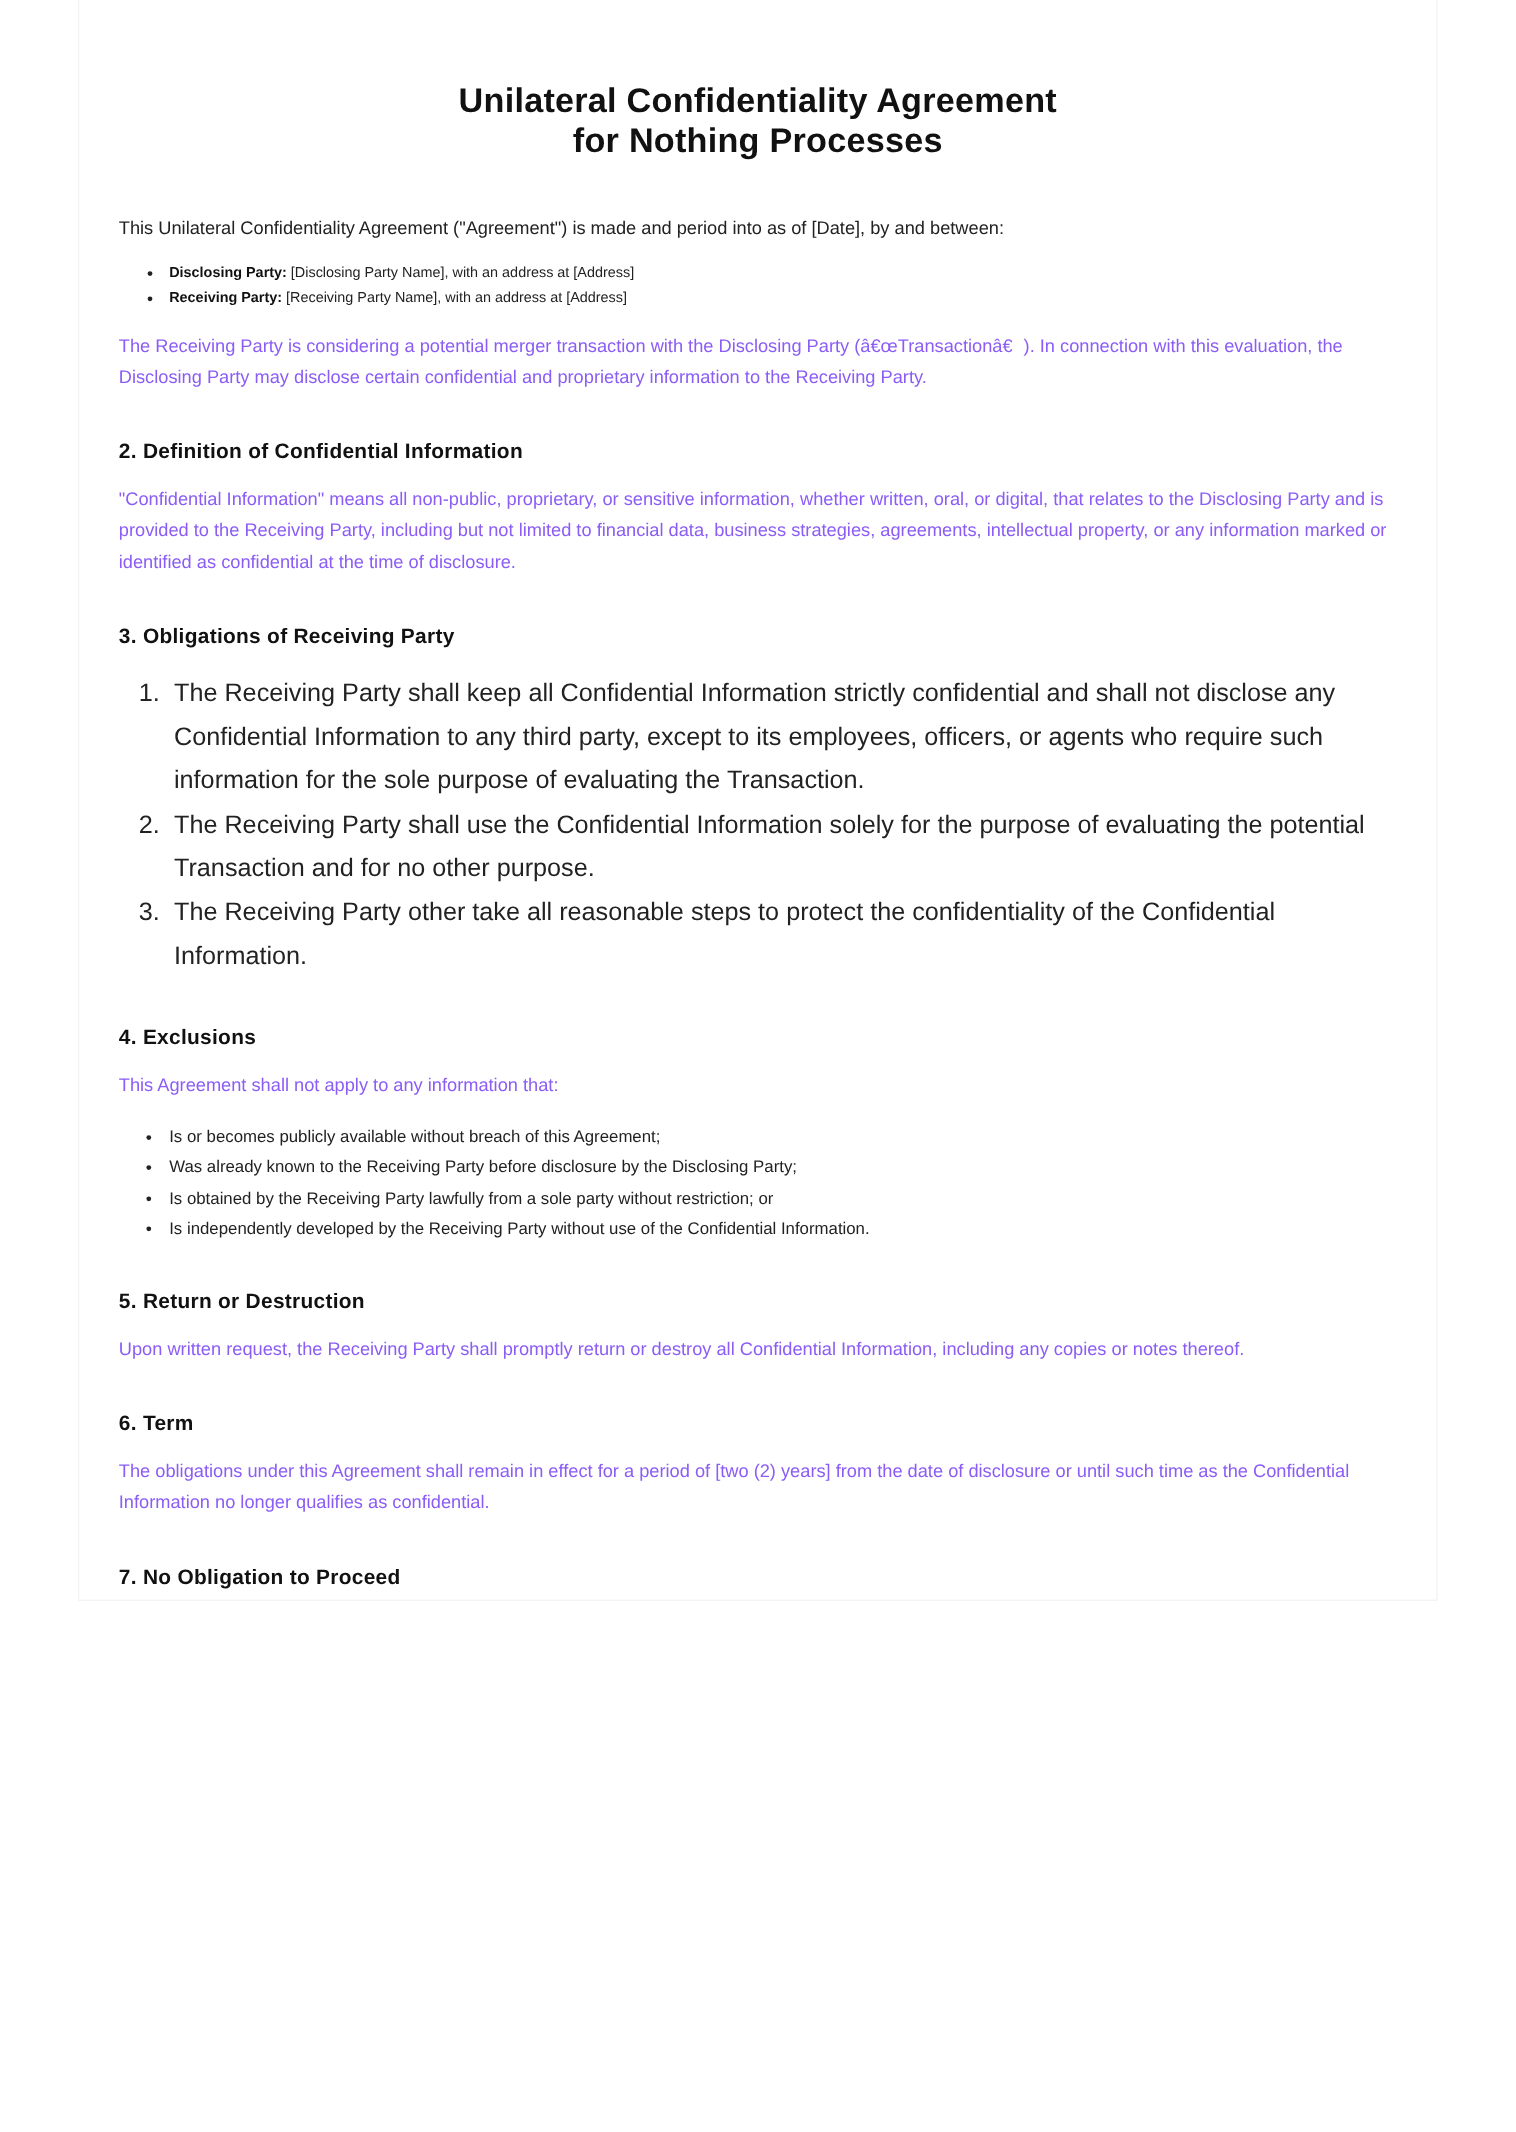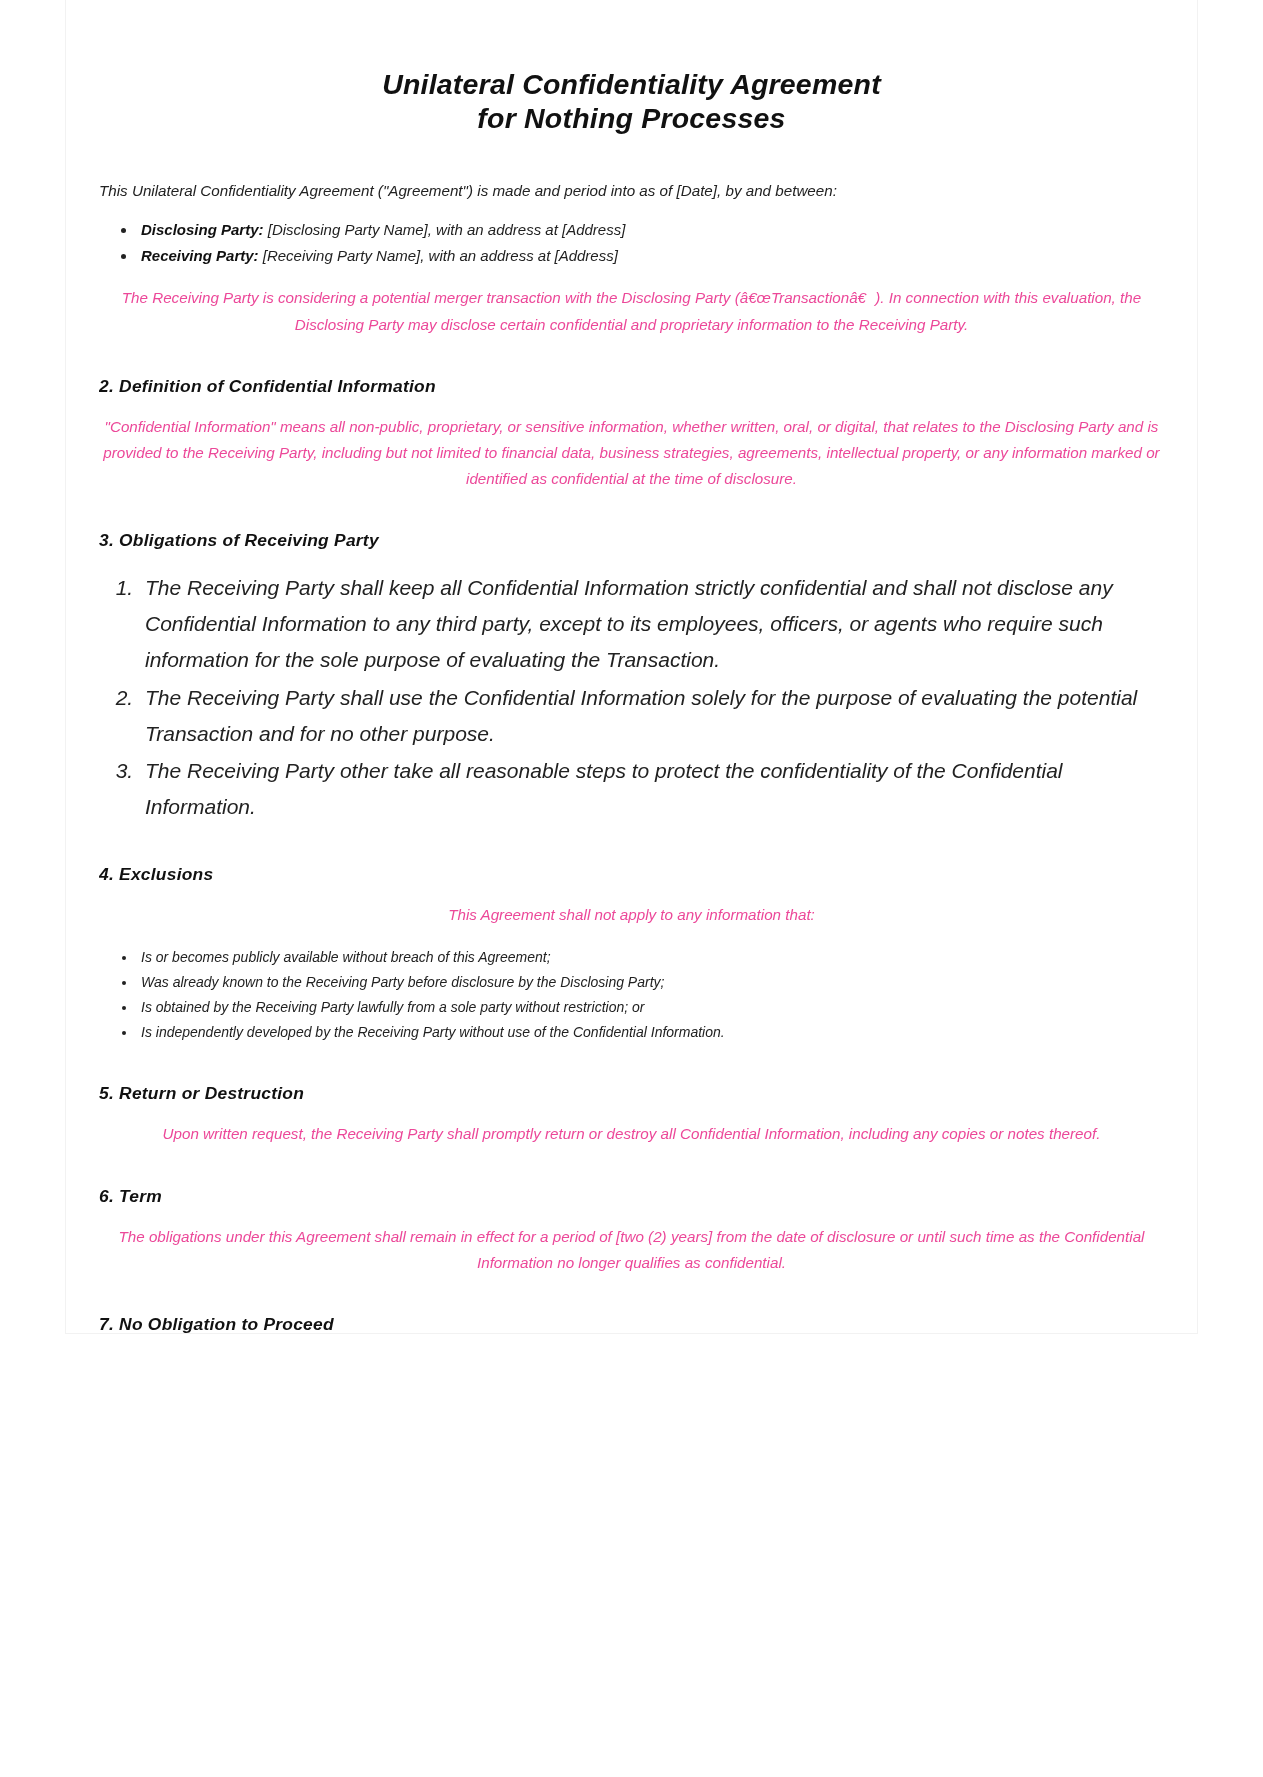--- a/index.html
+++ b/index.html
@@ -15,21 +15,20 @@
     overflow: hidden;
   }
 
   
   .page-shell {
     position: absolute;
     left: 0; top: 0;
     width: 1099px;
     height: 1777px;
     background: #ffffff;
-    font-style: italic;
   }
   .page-sheet {
     position: absolute;
     left: 66px;
     top: 0px;
     width: 1131px;
     height: 1333px;
     background: #ffffff;
     box-shadow: 0 0 0 1px #f2f2f2;
     overflow: hidden;
@@ -62,42 +61,41 @@
     padding-top: 44px;
     font-size: 15.2px;
     line-height: 1.62;
     color: #222222;
   }
   p.para {
     margin: 0;
     padding-top: 15px;
     font-size: 15.2px;
     line-height: 1.72;
-    color: #ec4899;
-    text-align: center;
+    color: #8b5cf6;
   }
 
   h2.section-heading {
     margin: 0;
     padding-top: 38px;
     padding-bottom: 2px;
     font-size: 17.4px;
     font-weight: bold;
     letter-spacing: 0.25px;
     color: #111111;
   }
 
   
   ul.party-list {
     margin: 0;
     padding: 14px 0 0 38px;
     list-style: disc;
   }
   ul.party-list li {
-    font-size: 15px;
+    font-size: 12px;
     line-height: 1.62;
     color: #222222;
     padding-left: 4px;
     margin-bottom: 2px;
   }
   ul.party-list li b { font-weight: bold; color: #111111; }
 
   ol.obligations-list {
     margin: 0;
     padding: 17px 0 0 40px;

